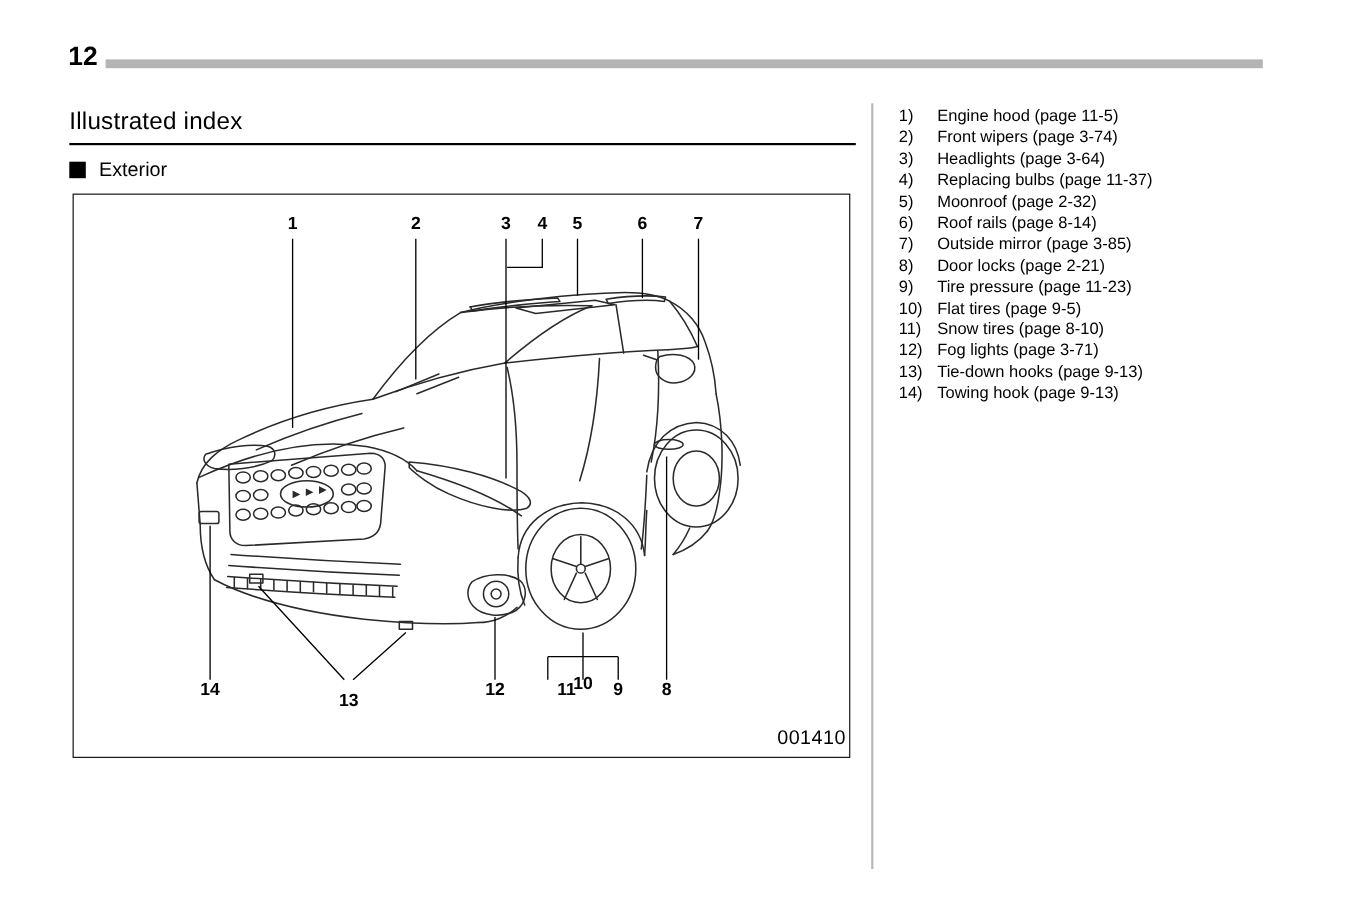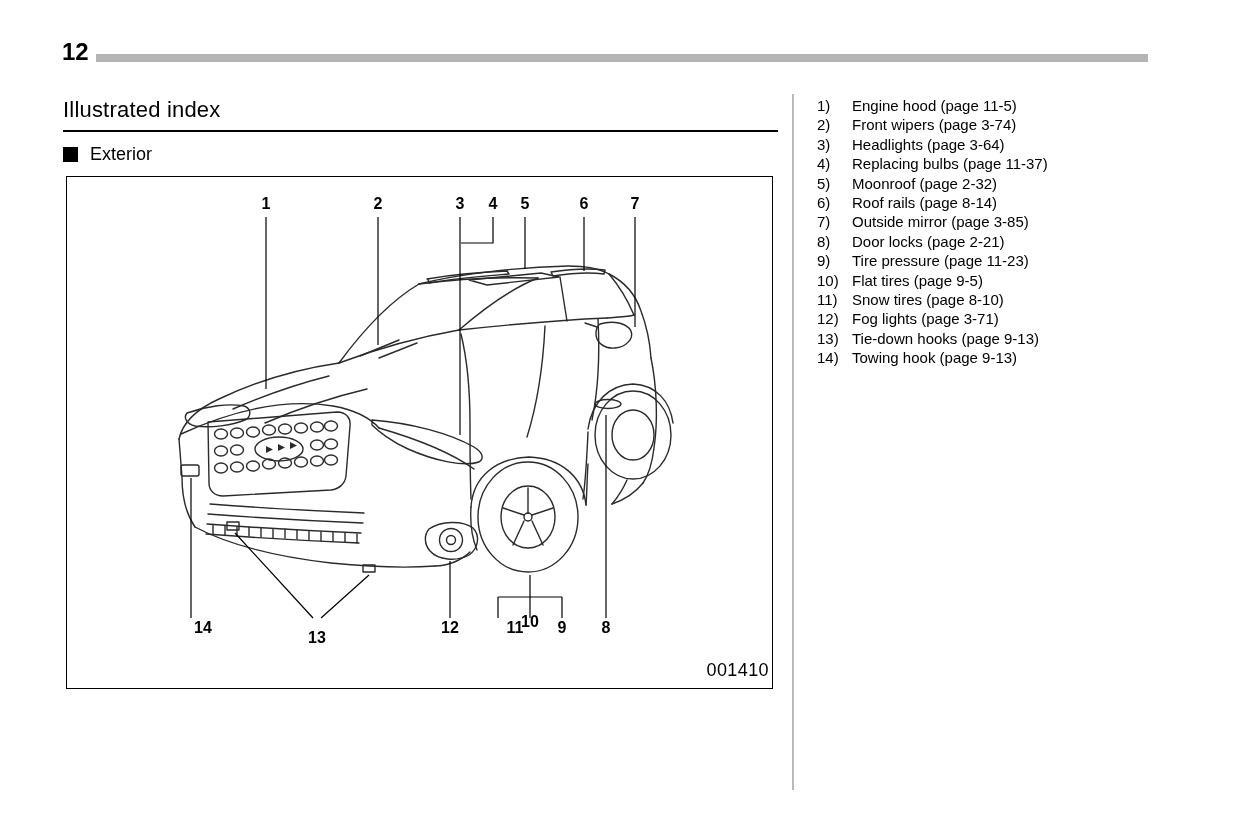--- a/index.html
+++ b/index.html
@@ -164,21 +164,21 @@
   <span class="callout" style="left:426px;top:19px">4</span>
   <span class="callout" style="left:458px;top:19px">5</span>
   <span class="callout" style="left:517px;top:19px">6</span>
   <span class="callout" style="left:568px;top:19px">7</span>
   <span class="callout" style="left:539px;top:443px">8</span>
   <span class="callout" style="left:495px;top:443px">9</span>
   <span class="callout" style="left:463px;top:437px">10</span>
   <span class="callout" style="left:448px;top:443px">11</span>
   <span class="callout" style="left:383px;top:443px">12</span>
   <span class="callout" style="left:250px;top:453px">13</span>
-  <span class="callout" style="left:136px;top:443px">14</span>
+  <span class="callout" style="left:124px;top:443px">14</span>
 
   <span class="figure-code">001410</span>
 </div>
 
 <div class="divider"></div>
 
 <div class="index">
   <div class="index-row">
       <span class="index-num">1)</span>
       <span>Engine hood (page 11-5)</span>

